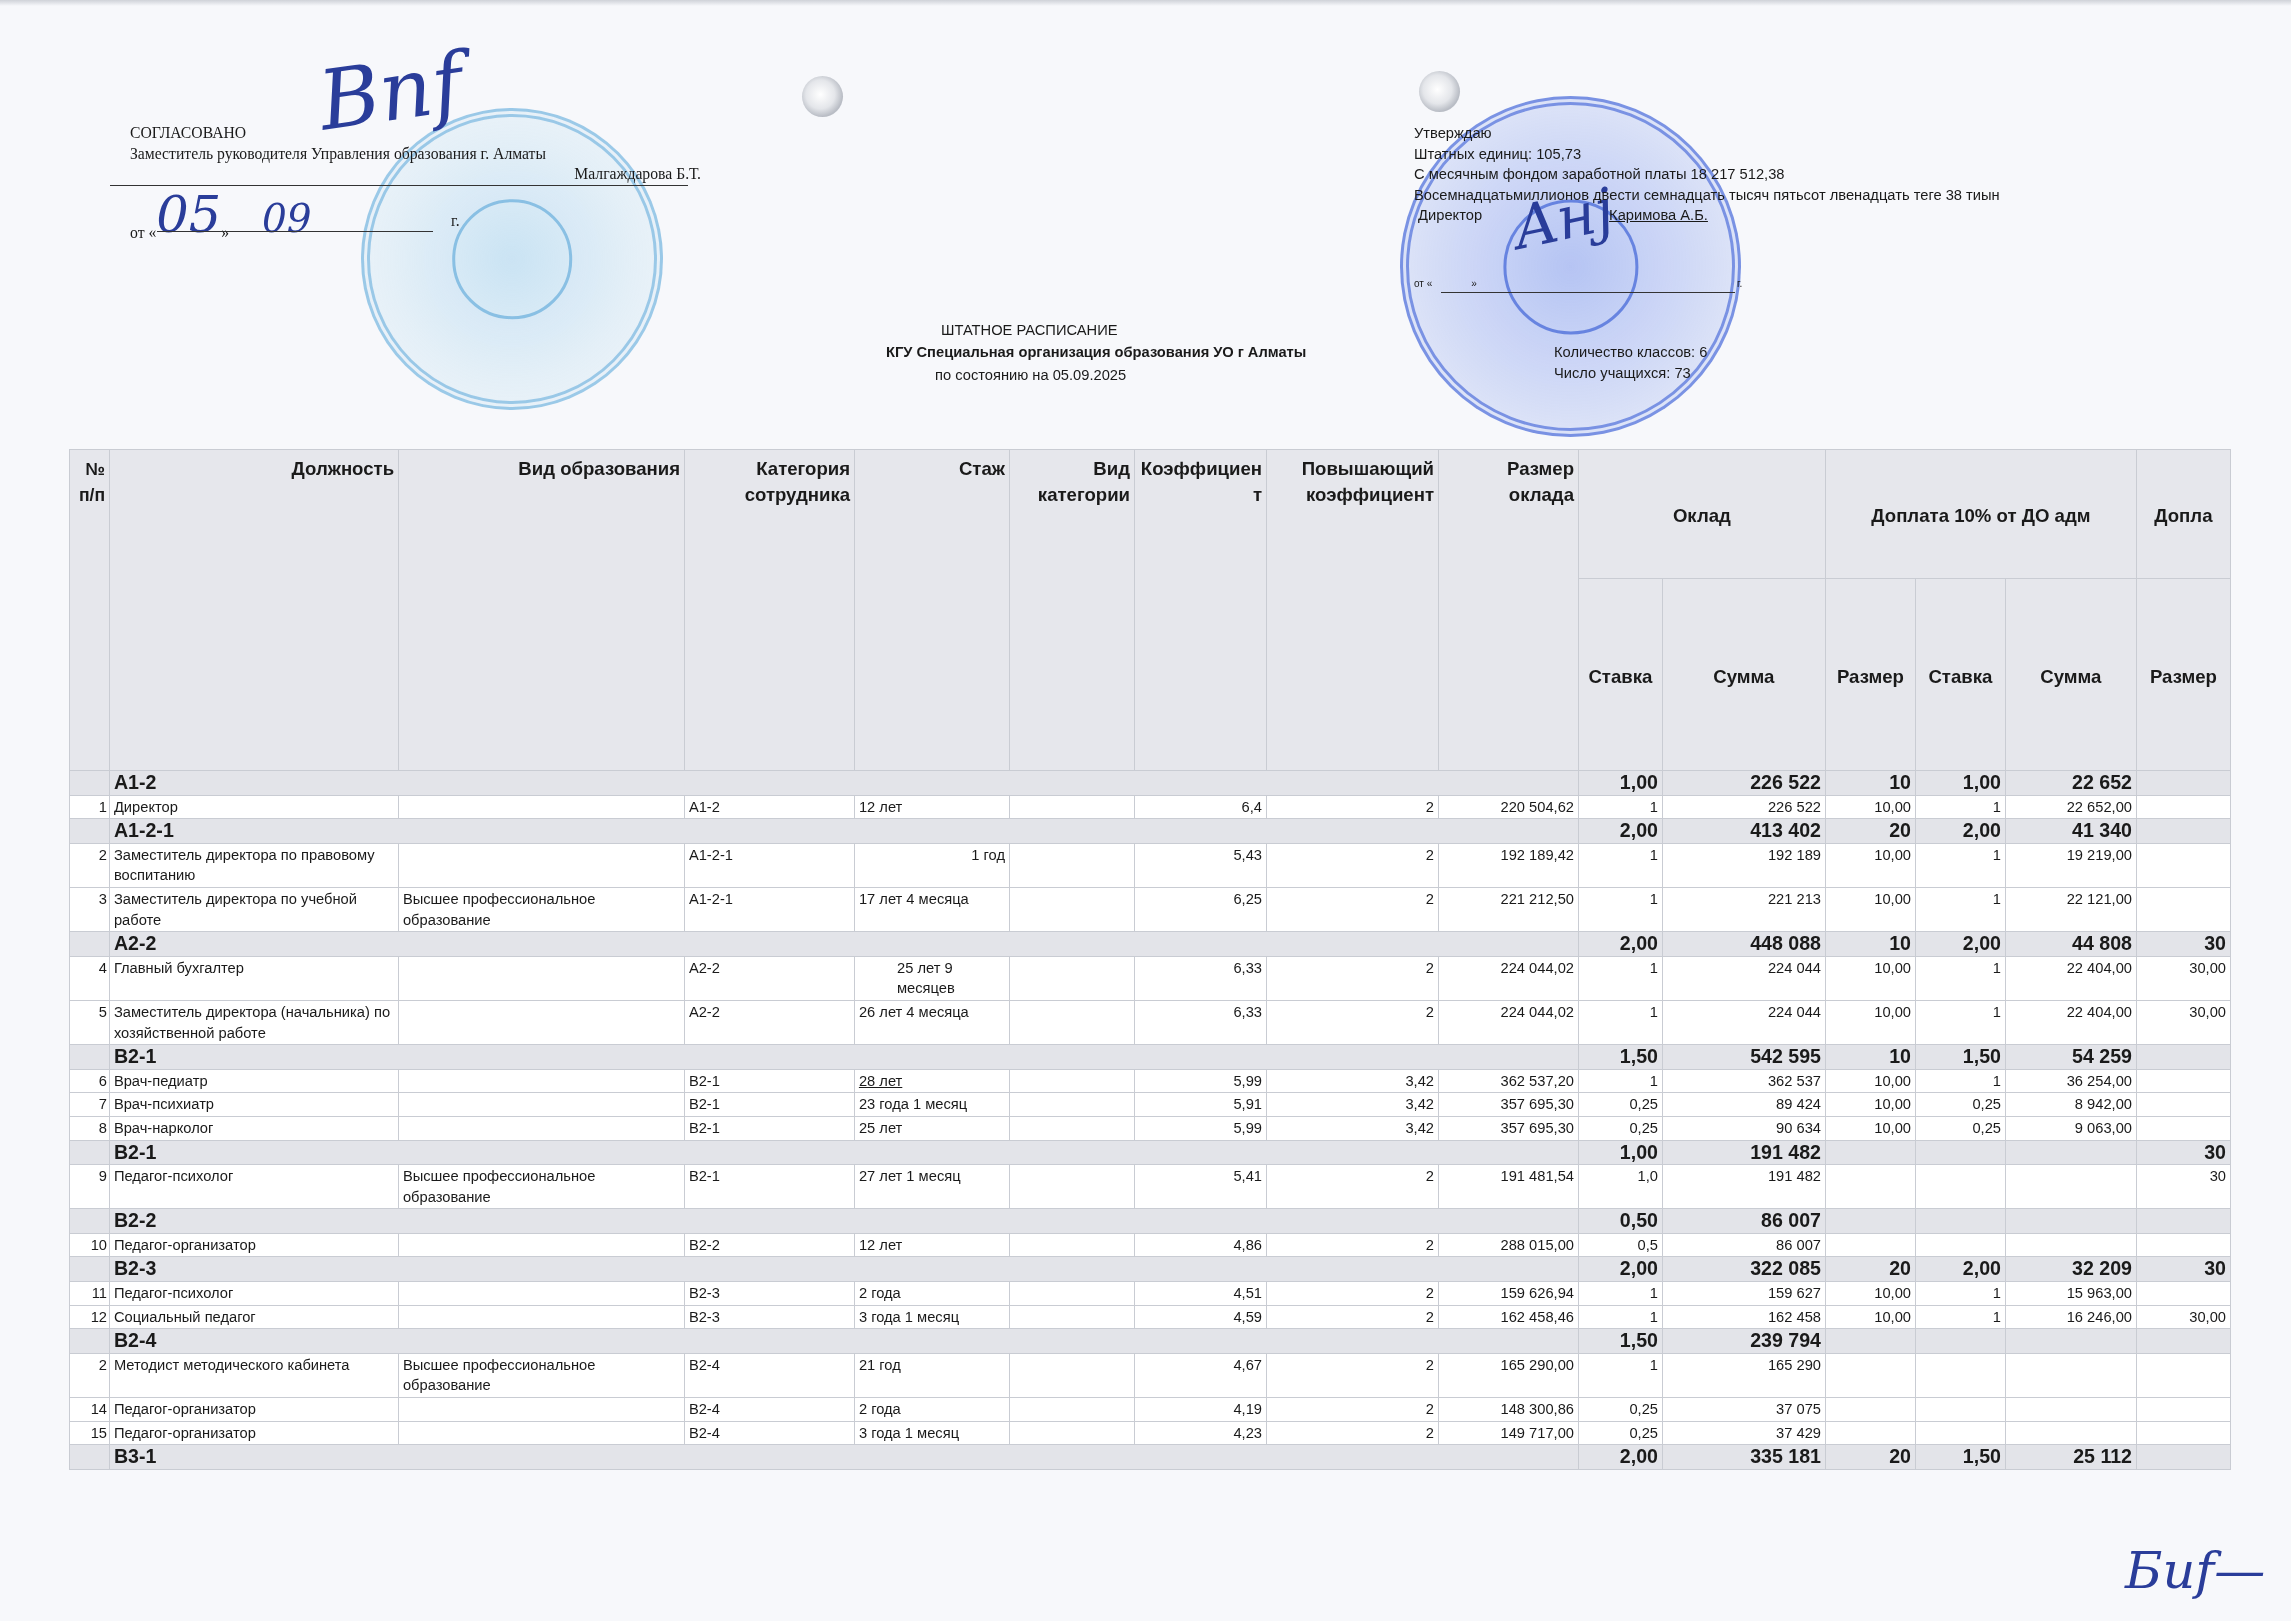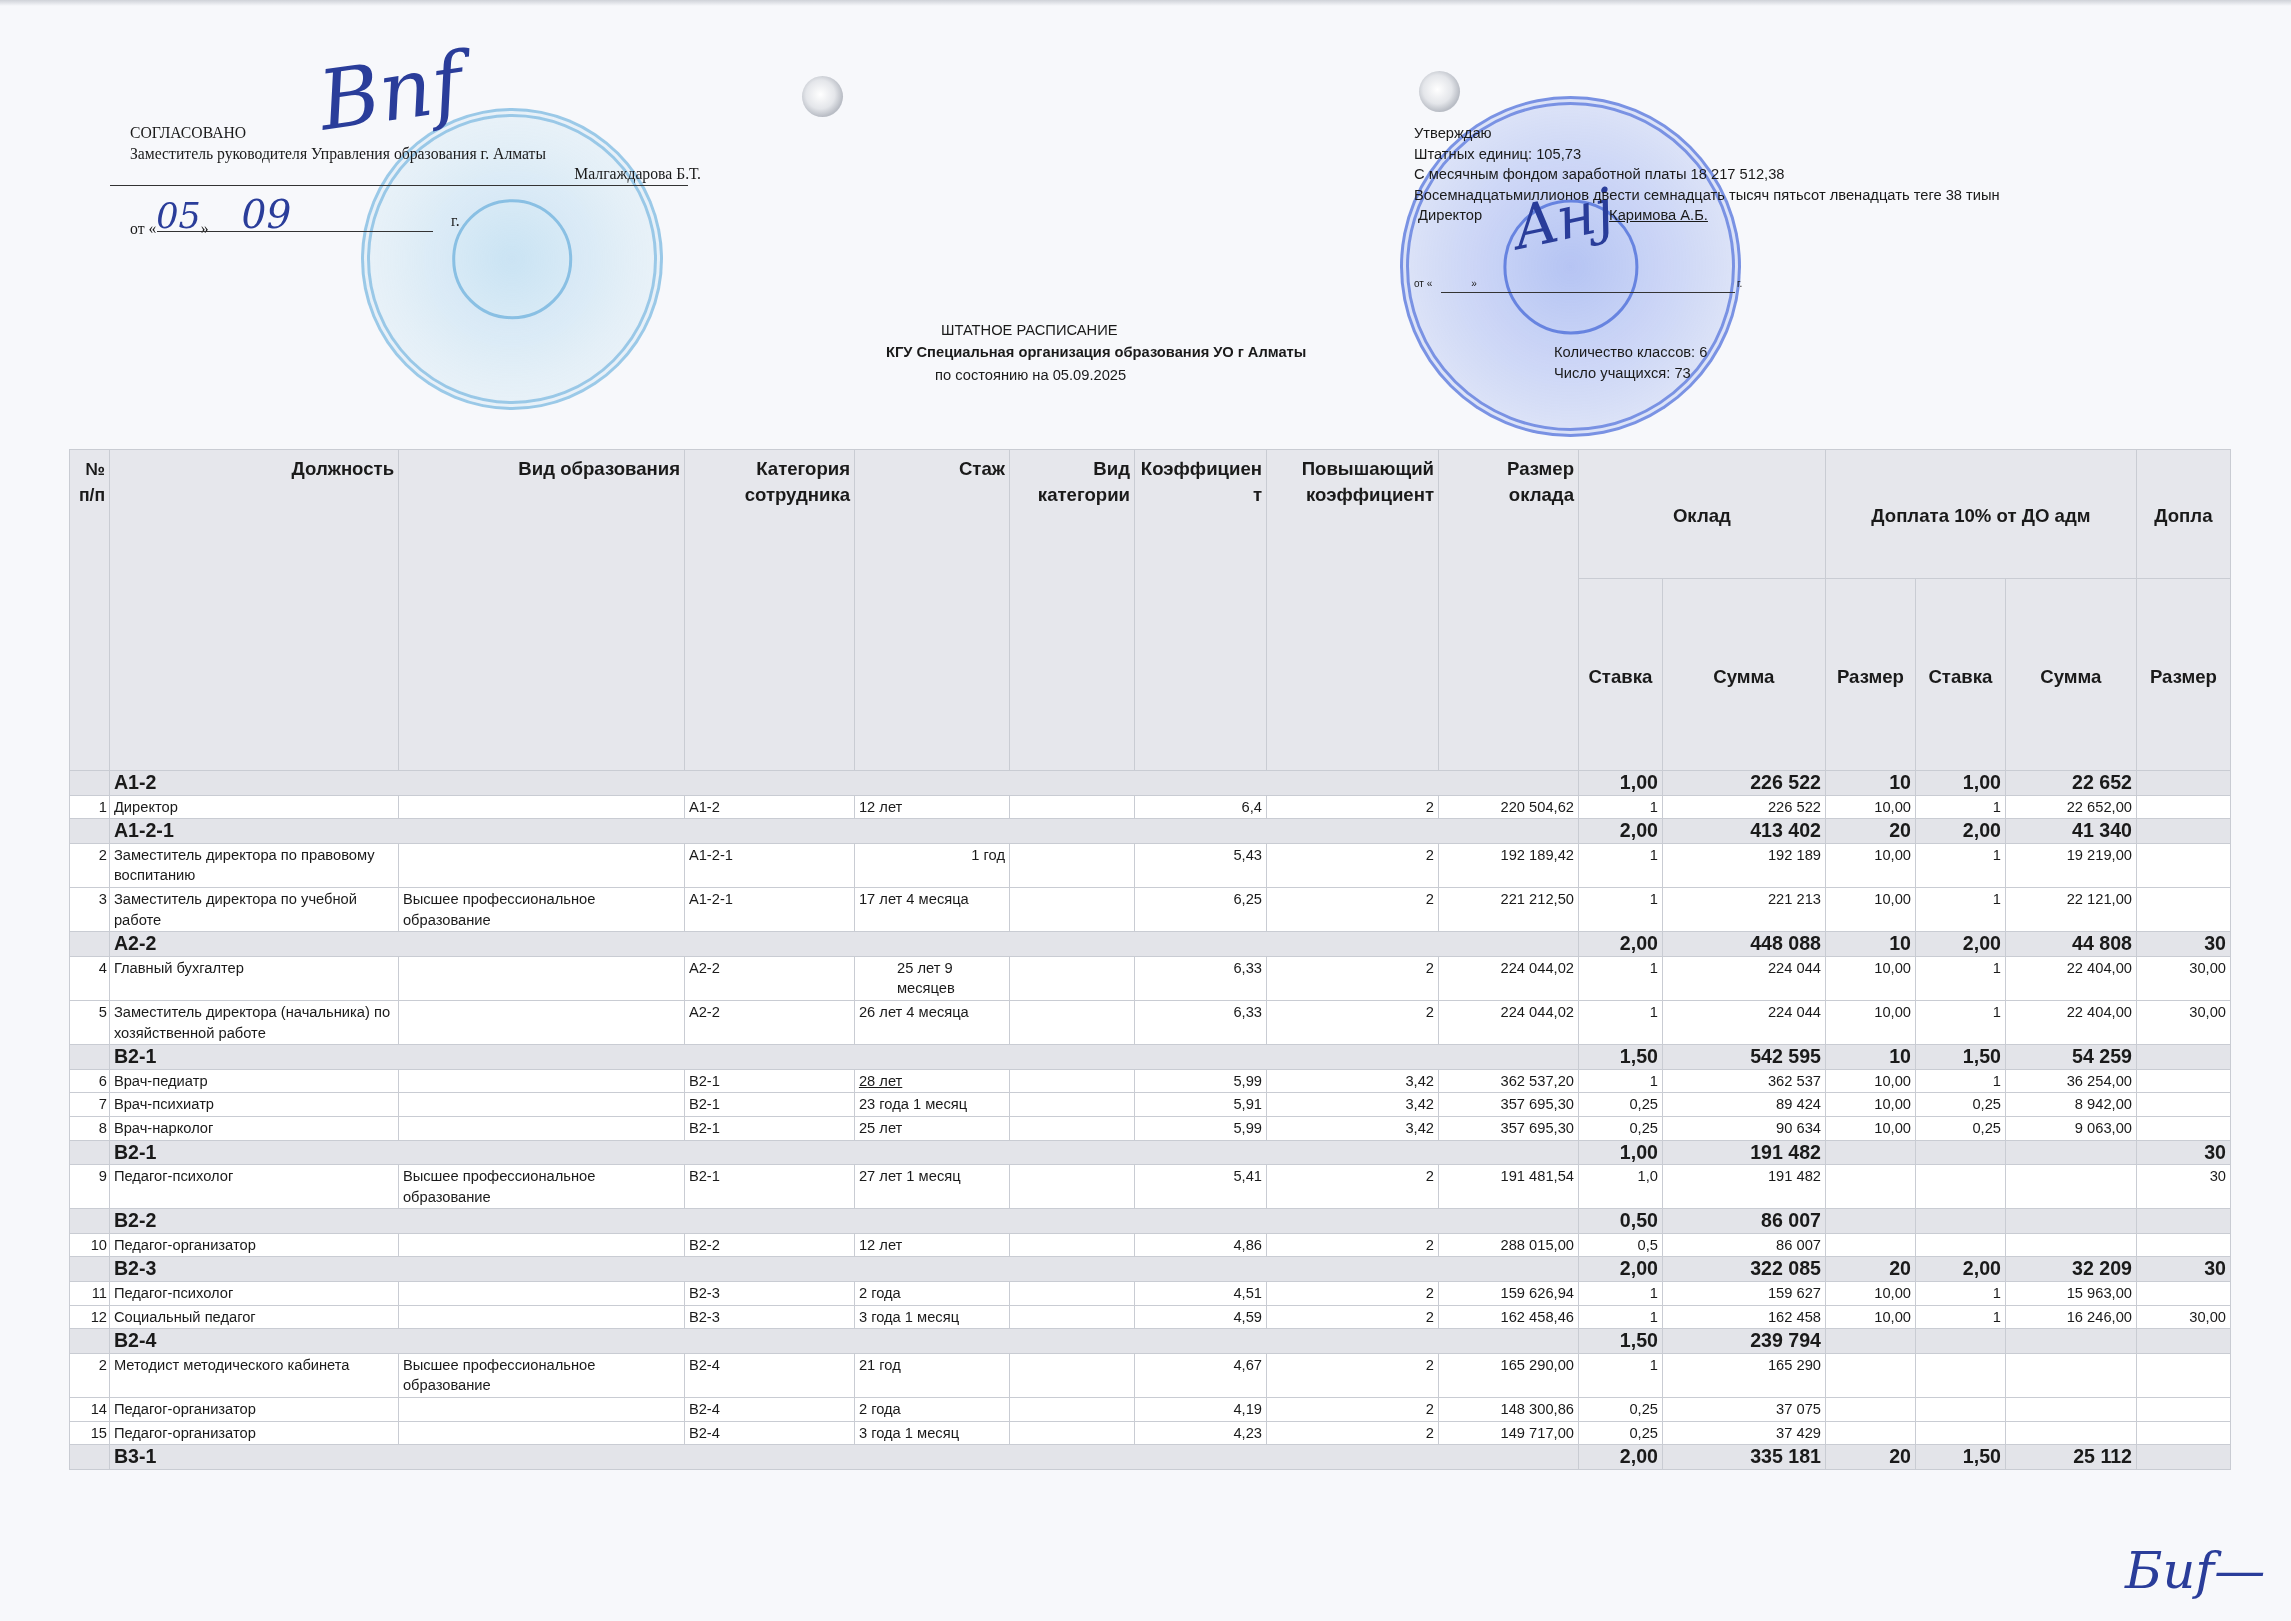--- a/index.html
+++ b/index.html
@@ -48,21 +48,21 @@
   </div>
 <div class="sign" style="left:319px;top:44px;font-size:82px;transform:rotate(-8deg);">Bnf</div>
 
 <div class="block serif" style="left:114px;top:123px;">
   <div>СОГЛАСОВАНО</div>
   <div>Заместитель руководителя Управления образования г. Алматы</div>
   <div style="text-align:right;width:571px;">Малгаждарова Б.Т.</div>
 </div>
 <div class="hline" style="left:110px;top:185px;width:578px;"></div>
 <div class="block serif" style="left:114px;top:211px;width:333px;">
-  <span>от «</span><span class="sign" style="position:relative;font-size:35px;top:-5.9px;">05</span><span>»</span>
+  <span>от «</span><span class="sign" style="position:relative;font-size:51px;top:-5.9px;">05</span><span>»</span>
   <span class="sign" style="position:relative;font-size:39px;top:-5.9px;left:29px;">09</span>
   <span style="position:absolute;left:321px;">г.</span>
 </div>
 <div class="hline" style="left:157px;top:231px;width:276px;"></div>
 
 <div class="stamp blue" style="left:1400px;top:96px;width:323px;height:323px;">
     <div class="emblem"></div>
   </div>
 <div class="sign" style="left:1514px;top:184px;font-size:59px;transform:rotate(-12deg);">Aнj</div>
 

